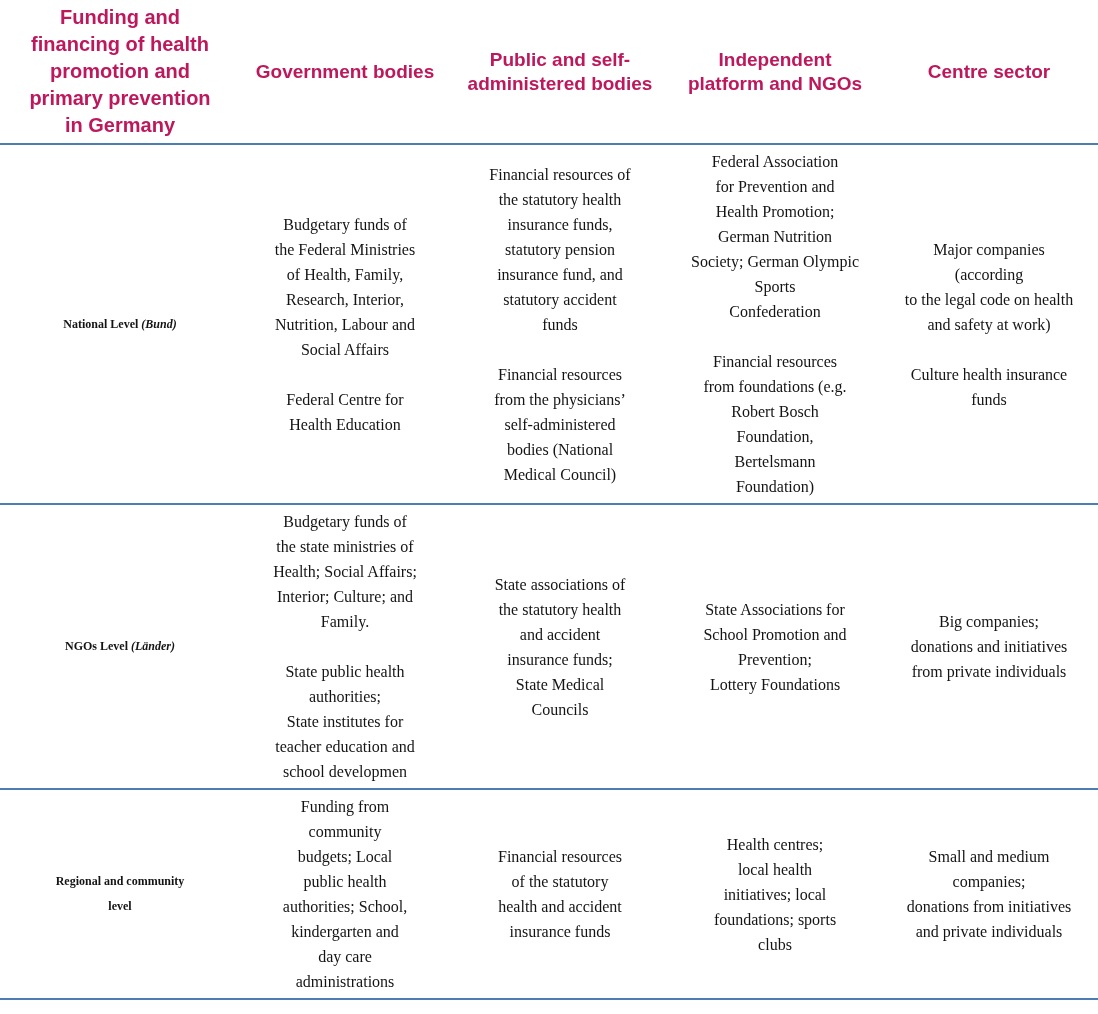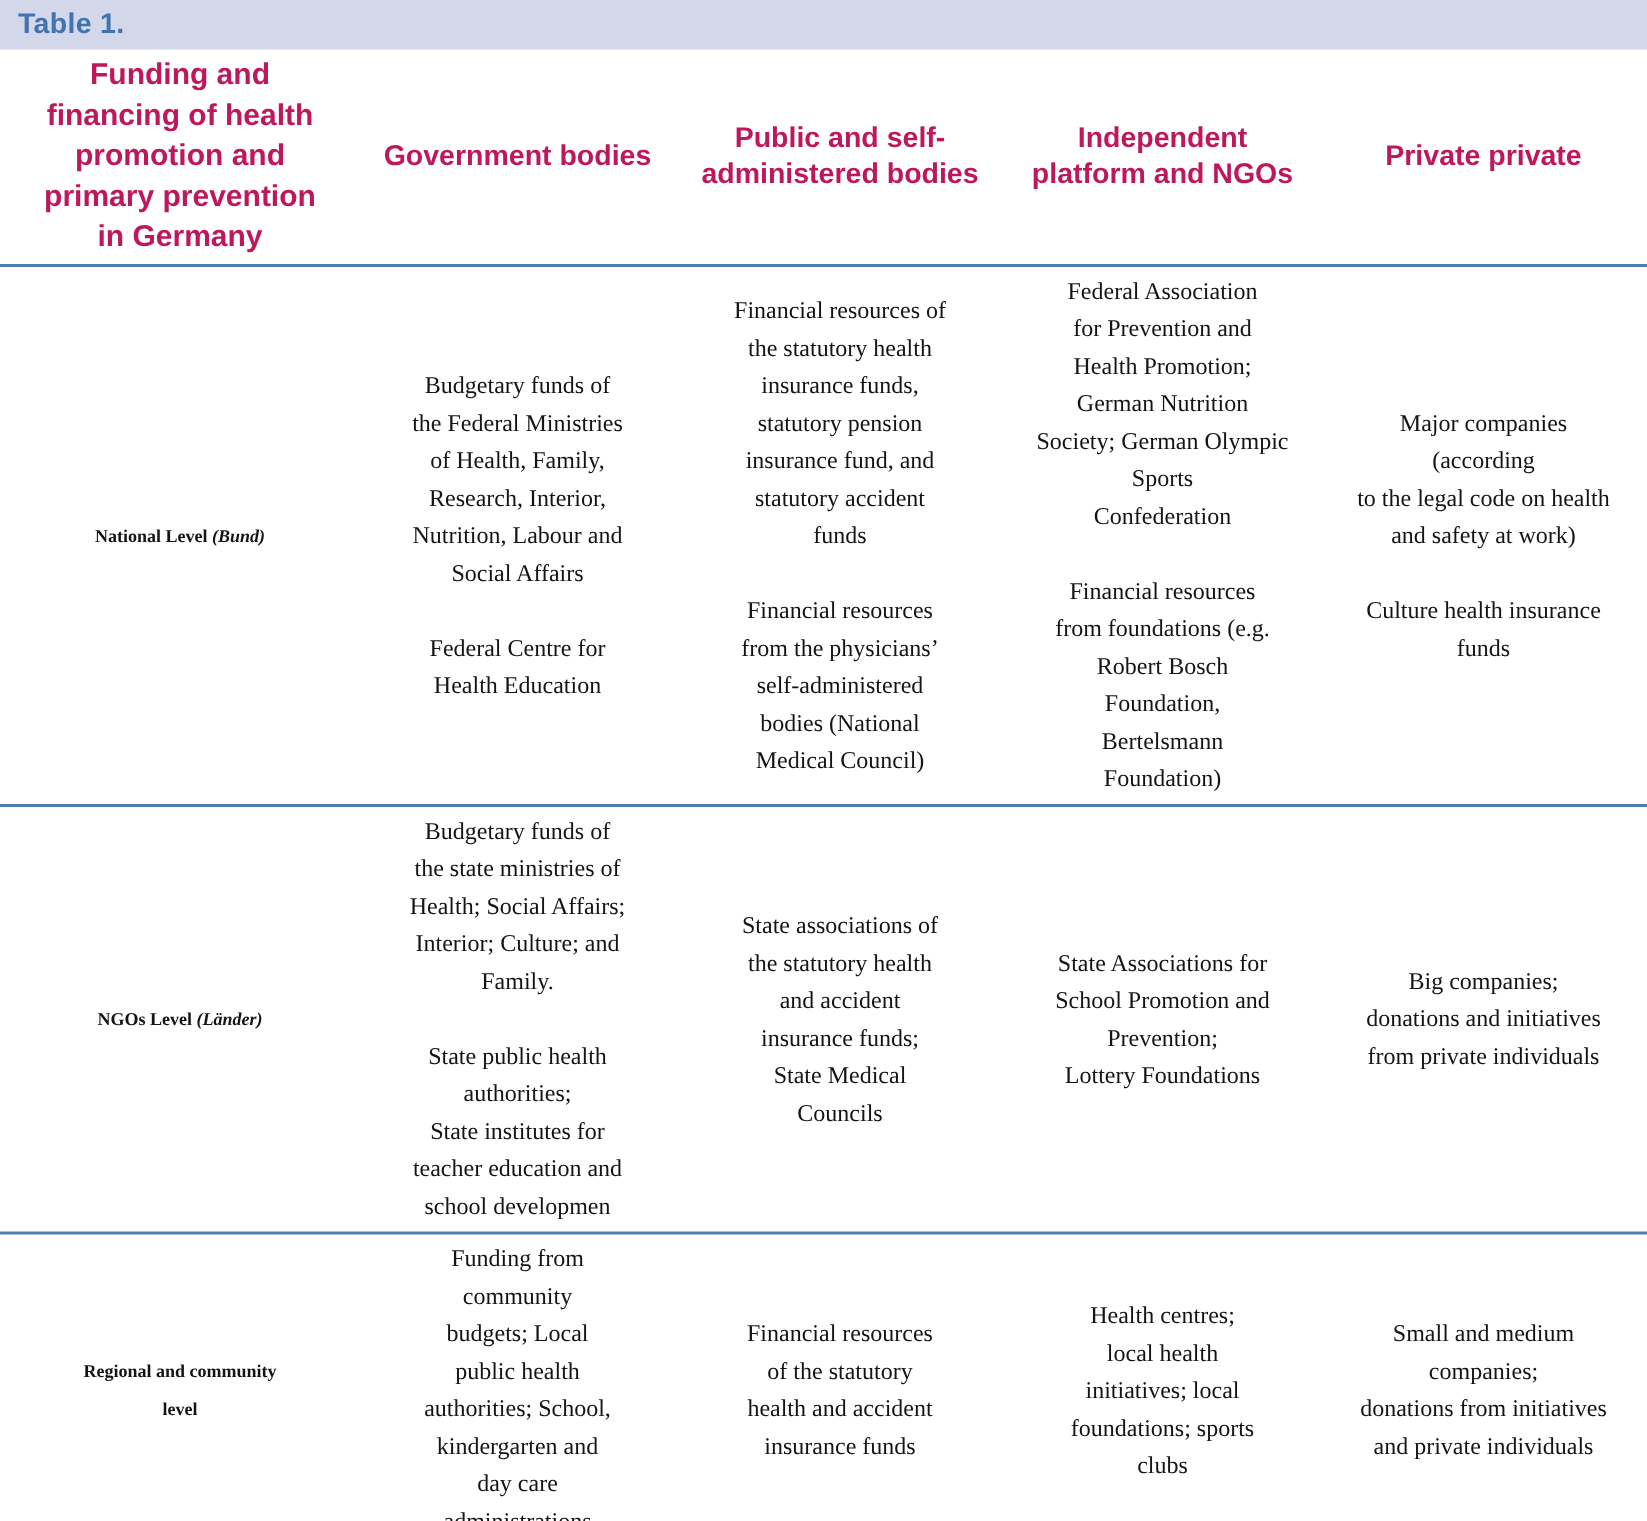--- a/index.html
+++ b/index.html
@@ -80,23 +80,20 @@
   }
   tr.row-national  { height: 351px; }
   tr.row-state     { height: 280px; }
   tr.row-regional  { height: 199px; }
 </style>
 </head>
 <body>
 
 <div class="page">
 
-  <div class="caption-bar">
-    <span class="caption-text">Table 1.</span>
-  </div>
 
   <table class="funding-table">
     <colgroup>
       <col class="c1">
         <col class="c2">
         <col class="c3">
         <col class="c4">
         <col class="c5">
     </colgroup>
     <thead>
@@ -104,21 +101,21 @@
         <th class="first-col-header">Funding and
 financing of health
 promotion and
 primary prevention
 in Germany</th>
         <th>Government bodies</th>
         <th>Public and self-
 administered bodies</th>
         <th>Independent
 platform and NGOs</th>
-        <th>Private private</th>
+        <th>Centre sector</th>
       </tr>
     </thead>
     <tbody>
       <tr class="row-national">
         <th class="row-label"><span>National Level </span><span class="it">(Bund)</span></th>
         <td>Budgetary funds of
 the Federal Ministries
 of Health, Family,
 Research, Interior,
 Nutrition, Labour and

